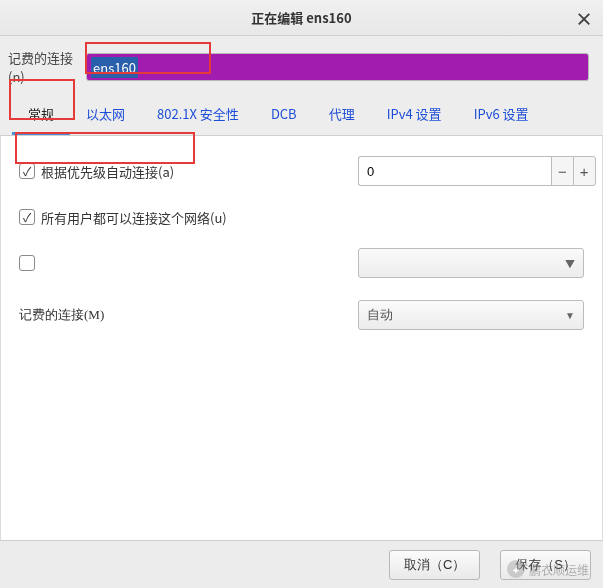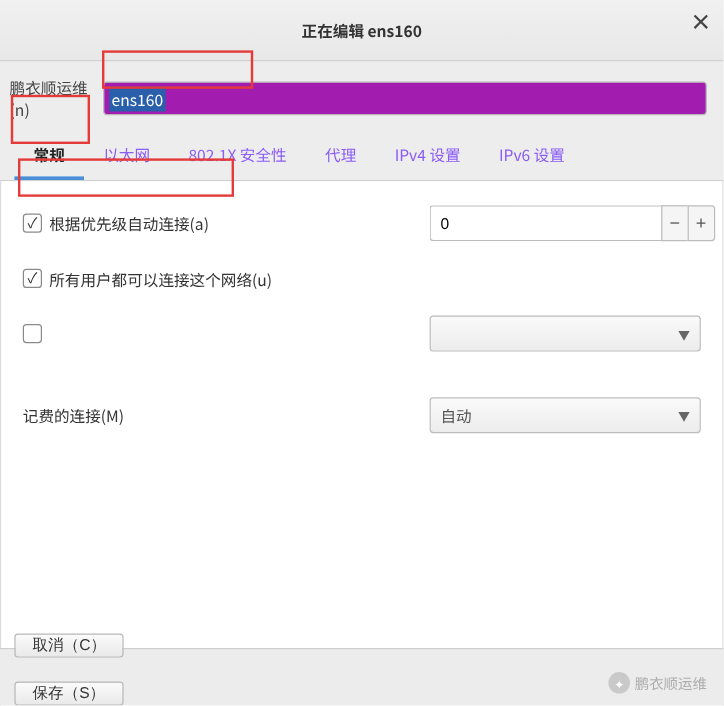--- a/index.html
+++ b/index.html
@@ -8,21 +8,21 @@
     font-family: "Noto Sans CJK SC", "WenQuanYi Micro Hei", sans-serif;
     font-size: 13px;
     background: #f0f0f0;
     color: #333;
     width: 603px;
     height: 588px;
     overflow: hidden;
     position: relative;
   }
   .titlebar {
-    height: 51px;
+    height: 36px;
     background: linear-gradient(#f0f0f0,#e8e8e8);
     border-bottom: 1px solid #cfcfcf;
     display: flex;
     align-items: center;
     justify-content: center;
     position: relative;
     font-weight: bold;
     color: #333;
   }
   .titlebar .close {
@@ -61,28 +61,28 @@
     display:flex;
     align-items:flex-end;
     padding: 0 12px;
     background:#ededed;
     border-bottom:1px solid #cfcfcf;
     gap: 0;
     height:40px;
   }
   .tab {
     padding: 10px 16px 9px;
-    color:#8b5cf6;
+    color:#1d4ed8;
     font-size:13px;
     cursor:pointer;
     border-bottom:3px solid transparent;
   }
   .tab.active {
     color:#222;
-    font-weight:bold;
+    font-weight:normal;
     border-bottom:3px solid #4a90d9;
   }
   .content {
     background:#fff;
     border:1px solid #dcdcdc;
     border-top:none;
     margin:0 0 0 0;
     height:461px;
     padding:20px 18px;
   }
@@ -160,25 +160,24 @@
   .combo .arrow {
     font-size:10px;color:#666;
   }
   .footer {
     position:absolute;
     bottom:0;left:0;right:0;
     height:48px;
     background:#ececec;
     border-top:1px solid #cfcfcf;
     display:flex;
-    align-items:flex-start;
+    align-items:center;
     justify-content:flex-end;
     padding:0 12px;
     gap:20px;
-    flex-direction:column;
   }
   .btn {
     min-width:84px;
     height:30px;
     border:1px solid #b8b8b8;
     border-radius:3px;
     background:linear-gradient(#fbfbfb,#e9e9e9);
     font-size:13px;
     color:#333;
     cursor:pointer;
@@ -201,32 +200,33 @@
 </style>
 </head>
 <body>
 
 <div class="titlebar">
   <span>正在编辑 ens160</span>
   <span class="close">×</span>
 </div>
 
 <div class="namerow">
-  <label>鹏衣顺运维(n)</label>
+  <label>记费的连接(n)</label>
   <div style="flex:1;height:28px;border:1px solid #b8b8b8;border-radius:3px;background:#a21caf;display:flex;align-items:center;padding:0 4px;">
     <span class="selected-text">ens160</span>
   </div>
 </div>
 
 <div class="hl-name" style="left:85px;top:42px;width:126px;height:32px;"></div>
 
 <div class="tabs">
   <div class="tab active">常规</div>
   <div class="tab">以太网</div>
   <div class="tab">802.1X 安全性</div>
+  <div class="tab">DCB</div>
   <div class="tab">代理</div>
   <div class="tab">IPv4 设置</div>
   <div class="tab">IPv6 设置</div>
 </div>
 
 <div class="hl-name" style="left:9px;top:79px;width:66px;height:41px;"></div>
 
 <div class="content">
 
   <div class="row">
@@ -258,21 +258,21 @@
       <span class="chk"></span>
     </div>
     <div class="right">
       <div class="combo" style="color:#aaa;">
         <span></span>
         <span class="arrow">▼</span>
       </div>
     </div>
   </div>
 
-  <div class="row" style="margin-top:38px;">
+  <div class="row" style="margin-top:22px;font-family:Liberation Serif, serif;">
     <div class="left">
       <span>记费的连接(M)</span>
     </div>
     <div class="right">
       <div class="combo">
         <span>自动</span>
         <span class="arrow">▼</span>
       </div>
     </div>
   </div>

